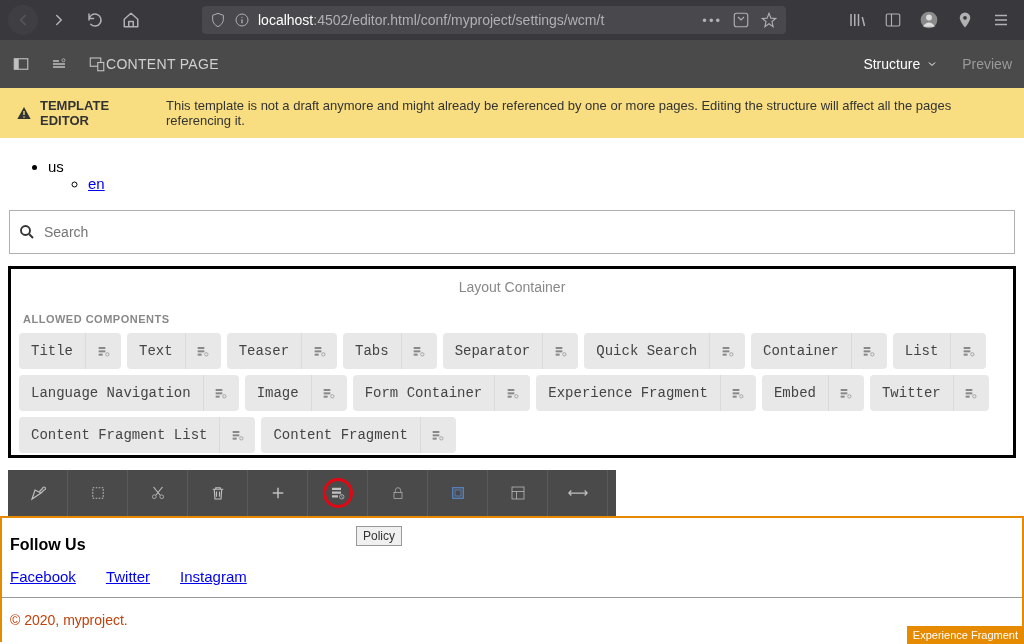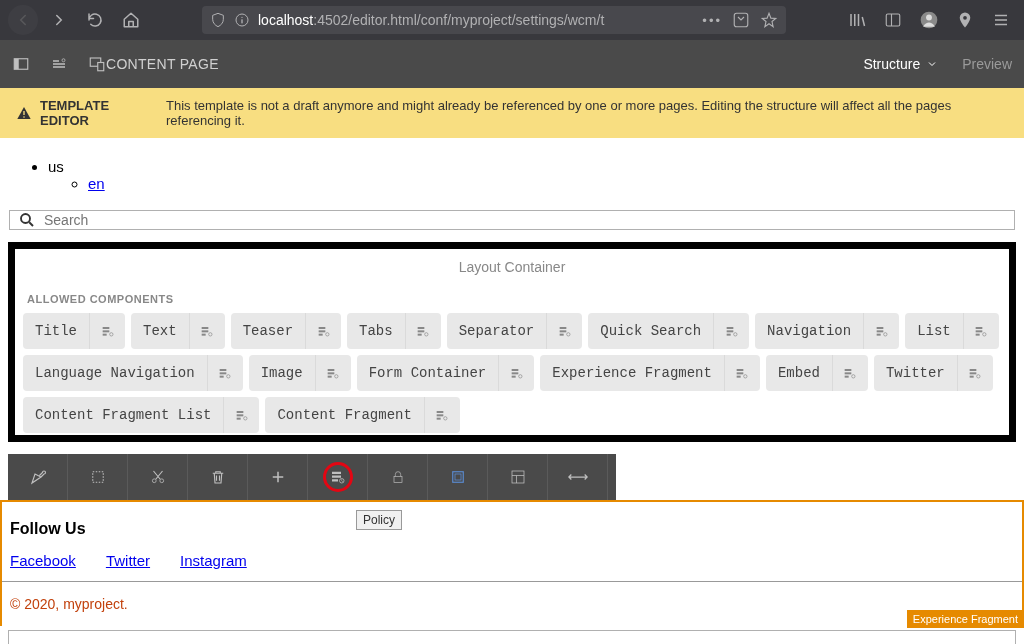--- a/index.html
+++ b/index.html
@@ -27,25 +27,25 @@
     .warning-bar .icon { font-size: 14px; }
     .warning-bar .strong { font-weight: 700; }
 
     
     .content-area { padding: 0; }
     .lang-list { padding: 20px 48px 12px 48px; font-size: 15px; }
     .lang-list ul { list-style: disc; }
     .lang-list ul ul { list-style: circle; padding-left: 40px; }
     .lang-list a { color: #0000ee; text-decoration: underline; }
 
-    .search-wrap { margin: 6px 9px; border: 1px solid #b0b0b0; display: flex; align-items: center; height: 20px; padding: 0 8px; }
+    .search-wrap { margin: 6px 9px; border: 1px solid #b0b0b0; display: flex; align-items: center; height: 44px; padding: 0 8px; }
     .search-wrap .icon { margin-right: 8px; font-size: 18px; }
     .search-wrap input { border: none; outline: none; flex: 1; font-size: 14px; color: #555; }
 
-    .layout-container { border: 7px solid #000000; margin: 12px 8px; padding: 10px 8px 2px 8px; }
+    .layout-container { border: 3px solid #000000; margin: 12px 8px; padding: 10px 8px 2px 8px; }
     .layout-container .lc-title { text-align: center; color: #888; font-size: 14px; margin-bottom: 18px; }
     .allowed-label { font-size: 11px; font-weight: 700; color: #888; letter-spacing: 0.5px; margin-bottom: 8px; padding-left: 4px; }
     .chips { display: flex; flex-wrap: wrap; gap: 6px; }
     .chip { background: #e8e8e8; border-radius: 4px; height: 36px; display: flex; align-items: center; font-family: Liberation Mono, monospace; }
     .chip .label { padding: 0 12px; color: #444; font-size: 14px; }
     .chip .chip-icon { width: 36px; height: 36px; display: flex; align-items: center; justify-content: center; border-left: 1px solid rgba(0,0,0,0.06); color: #666; }
 
     
     .action-bar { background: #4a4a4a; height: 46px; display: flex; align-items: center; margin-top: 2px; width: 608px; margin-left: 8px; position: relative; }
     .action-item { width: 60px; height: 46px; display: flex; align-items: center; justify-content: center; color: #c0c0c0; border-right: 1px solid #5a5a5a; position: relative; }
@@ -283,21 +283,21 @@
           <span class="chip-icon">
             <svg width="16" height="16" viewBox="0 0 24 24">
               <rect x="4" y="6" width="10" height="3" fill="#888"></rect>
               <rect x="4" y="11" width="10" height="3" fill="#888"></rect>
               <rect x="4" y="16" width="6" height="3" fill="#888"></rect>
               <circle cx="17" cy="17" r="2.5" stroke="#888" fill="none" stroke-width="1"></circle>
             </svg>
           </span>
         </div>
         <div class="chip">
-          <span class="label">Navigation</span>
+          <span class="label">Container</span>
           <span class="chip-icon">
             <svg width="16" height="16" viewBox="0 0 24 24">
               <rect x="4" y="6" width="10" height="3" fill="#888"></rect>
               <rect x="4" y="11" width="10" height="3" fill="#888"></rect>
               <rect x="4" y="16" width="6" height="3" fill="#888"></rect>
               <circle cx="17" cy="17" r="2.5" stroke="#888" fill="none" stroke-width="1"></circle>
             </svg>
           </span>
         </div>
         <div class="chip">

